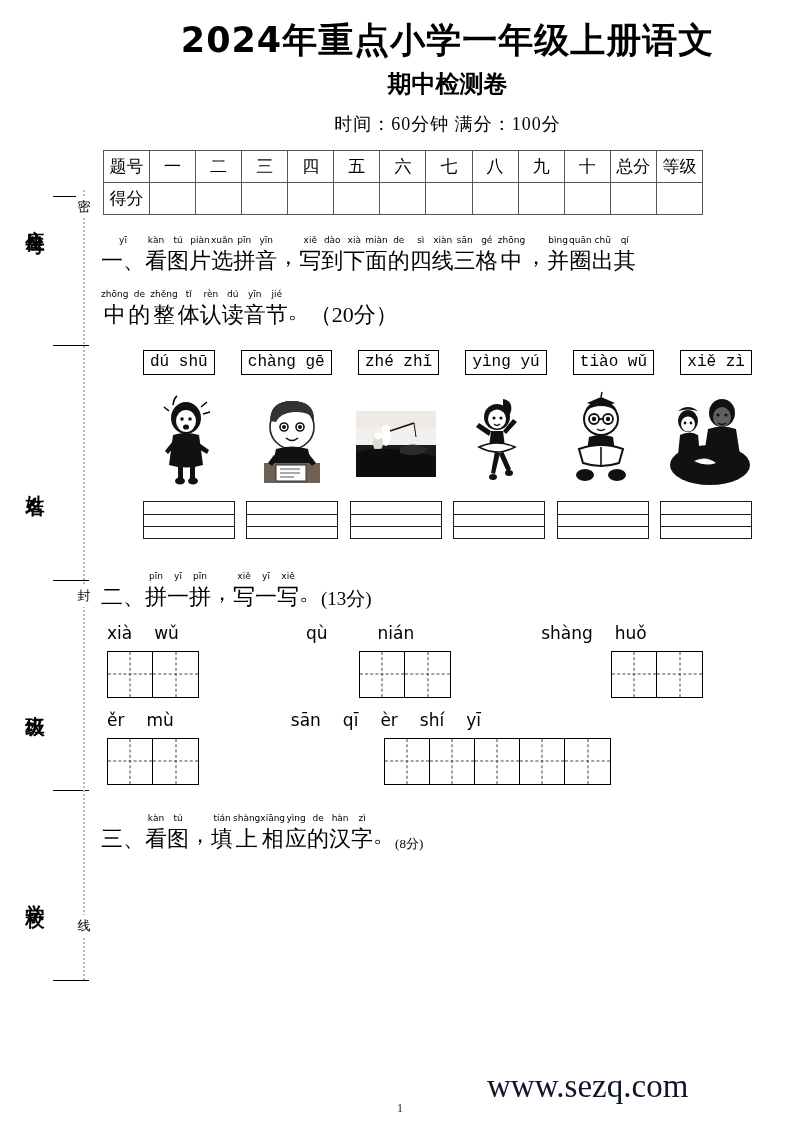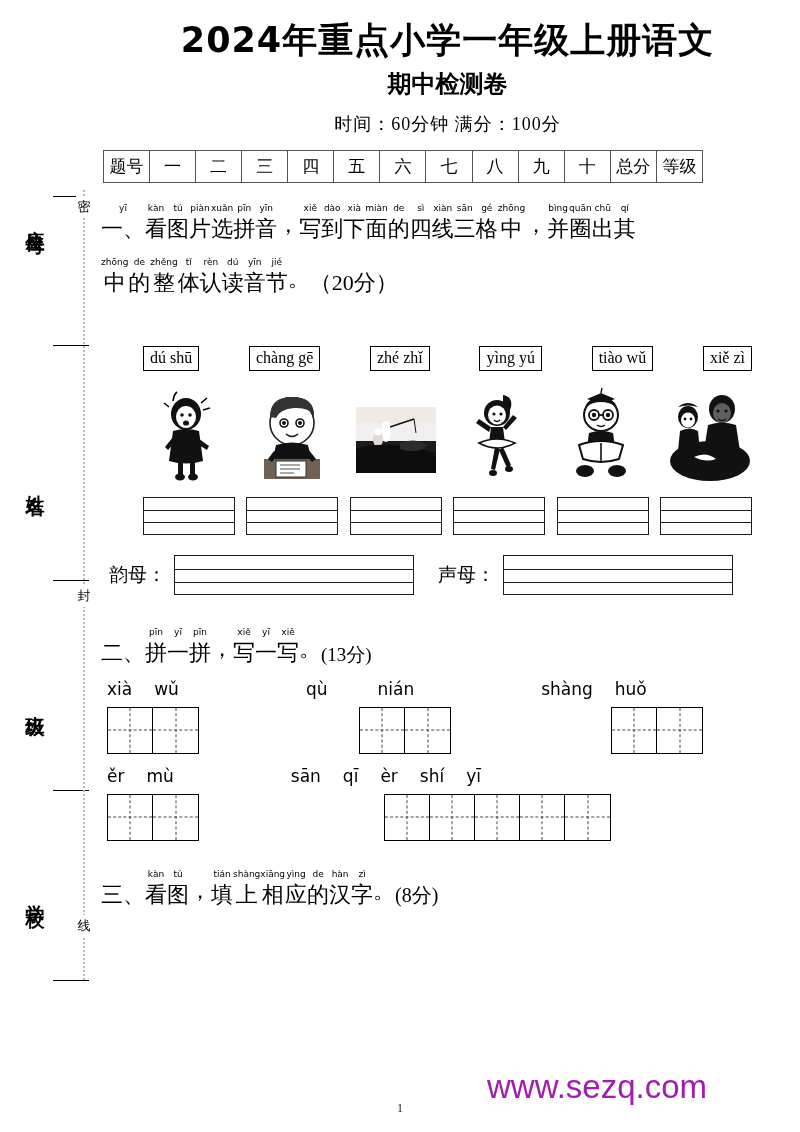--- a/index.html
+++ b/index.html
@@ -123,25 +123,24 @@
   .q1-row1 { margin-top: 14px; }
   .q1-row2 { margin-top: 8px; }
 
   
   .choice-row {
     display: flex; justify-content: space-between;
     margin: 22px 48px 0 48px;
   }
   .choice-box {
     border: 1.6px solid #000;
-    font-family: Liberation Serif, serif;
+    font-family: Liberation Mono, monospace;
     font-size: 16px;
     padding: 2px 6px 3px 6px;
     white-space: nowrap;
-    margin-top: 28px;
   }
 
   
   .pic-row {
     display: flex; justify-content: space-between; align-items: flex-end;
     margin: 16px 48px 0 48px; height: 100px;
   }
   .pic { width: 92px; height: 100px; position: relative; }
   .pic svg { display: block; width: 100%; height: 100%; }
 
@@ -210,23 +209,23 @@
     border-left: 1.2px dashed #444; transform: translateX(-50%);
   }
   .tzg .cell::after {
     content: ""; position: absolute; top: 50%; left: 0; right: 0;
     border-top: 1.2px dashed #444; transform: translateY(-50%);
   }
 
   
   .watermark {
     position: absolute; left: 487px; top: 1068px;
-    font-family: Liberation Sans, sans-serif;
+    font-family: Liberation Serif, serif;
     font-size: 33px;
-    color: #a21caf;
+    color: #0f172a;
     letter-spacing: 0px;
     white-space: nowrap;
   }
   .pagenum {
     position: absolute; left: 0; right: 0; top: 1100px;
     text-align: center;
     font-family: "Liberation Serif", serif;
     font-size: 13px;
     color: #333;
   }
@@ -266,20 +265,35 @@
         <td>三</td>
         <td>四</td>
         <td>五</td>
         <td>六</td>
         <td>七</td>
         <td>八</td>
         <td>九</td>
         <td>十</td>
         <td>总分</td>
         <td>等级</td>
+      </tr>
+      <tr>
+        <td class="hdr">得分</td>
+        <td></td>
+        <td></td>
+        <td></td>
+        <td></td>
+        <td></td>
+        <td></td>
+        <td></td>
+        <td></td>
+        <td></td>
+        <td></td>
+        <td></td>
+        <td></td>
       </tr>
     </tbody>
   </table>
 
   <div class="q-line q1-row1">
     <span class="ru">
       <span class="py">yī</span>
       <span class="hz">一、</span>
     </span>
     <span id="q1l1"><span class="ru">
@@ -510,26 +524,20 @@
 
   <div class="four-row" id="four-row">
       <div class="fourline"></div>
       <div class="fourline"></div>
       <div class="fourline"></div>
       <div class="fourline"></div>
       <div class="fourline"></div>
       <div class="fourline"></div>
     </div>
 
-  <div class="wide-row">
-    <span class="wide-label">韵母：</span>
-    <div class="fourline-wide w1"></div>
-    <span class="wide-label" style="margin-left:24px">声母：</span>
-    <div class="fourline-wide w2"></div>
-  </div>
 
   <div class="q-line q2-head">
     <span class="plain">二、</span>
     <span id="q2h"><span class="ru">
           <span class="py">pīn</span>
           <span class="hz">拼</span>
         </span><span class="ru">
           <span class="py">yī</span>
           <span class="hz">一</span>
         </span><span class="ru">
@@ -640,19 +648,19 @@
         </span><span class="ru">
           <span class="py">hàn</span>
           <span class="hz">汉</span>
         </span><span class="ru">
           <span class="py">zì</span>
           <span class="hz">字</span>
         </span><span class="ru">
           <span class="py"></span>
           <span class="hz">。</span>
         </span></span>
-    <span class="plain" style="font-size:20px">(8分)</span>
+    <span class="plain" style="font-size:13px">(8分)</span>
   </div>
 
 </div>
 
 <div class="watermark">www.sezq.com</div>
 <div class="pagenum">1</div>
 
 </body></html>

